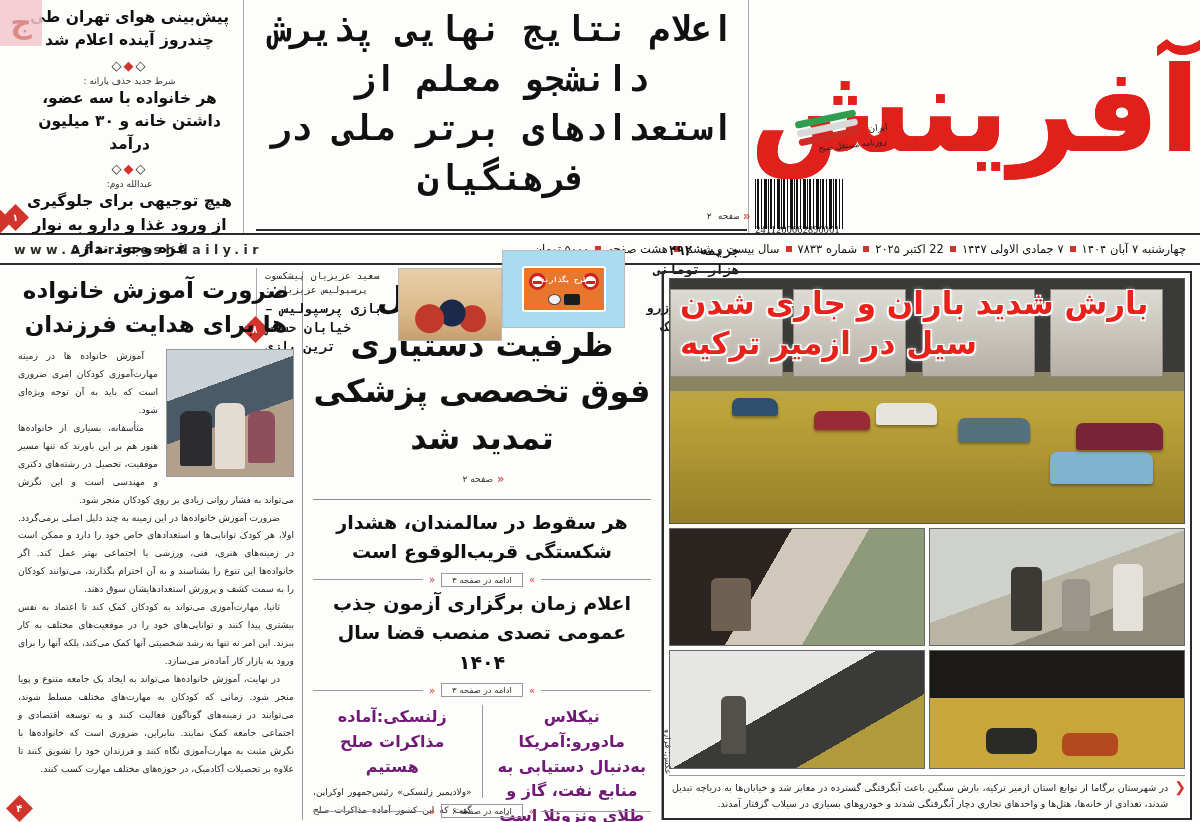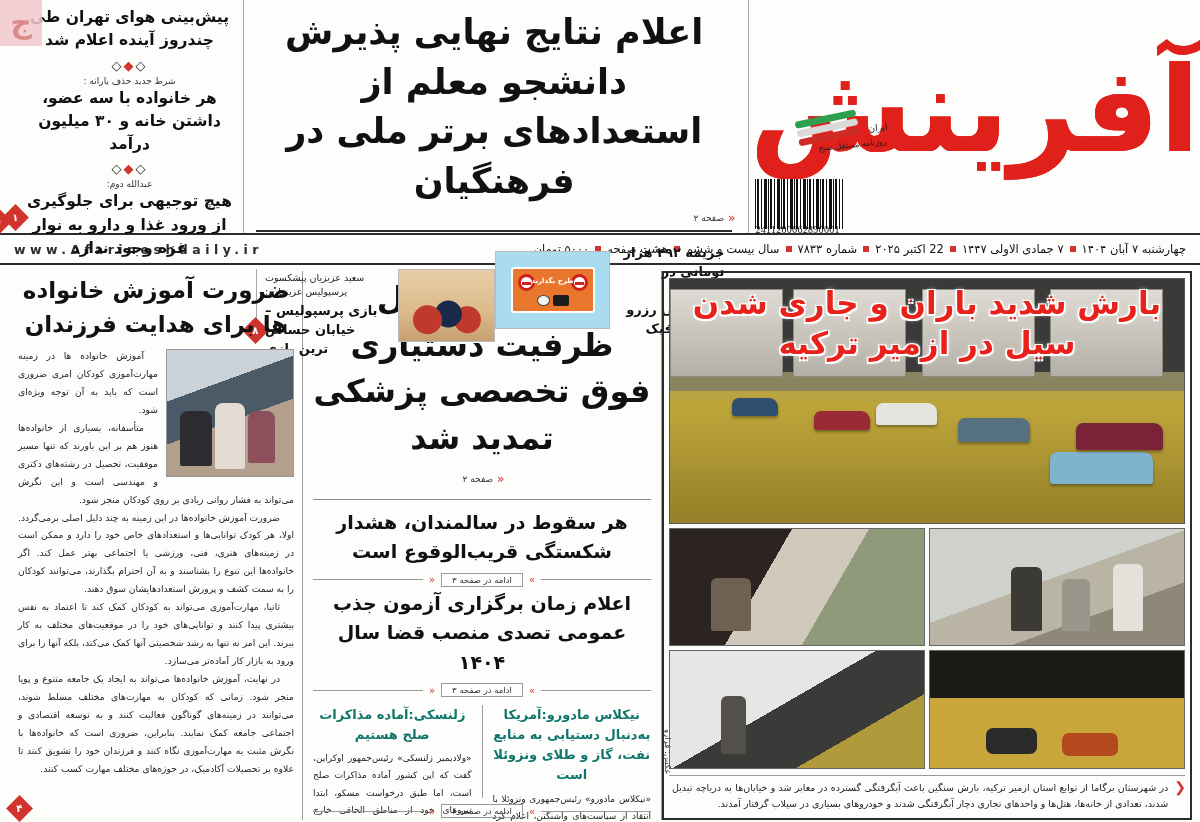--- a/index.html
+++ b/index.html
@@ -89,22 +89,22 @@
     font-size: 10px; letter-spacing: .3px; color: #111;
     font-family: Liberation Serif, serif;
     direction: ltr;
   }
 
   
   .lead-block {
     width: 511px;
     border-left: 1.5px solid #aaa;
     border-right: 1.5px solid #aaa;
-    padding: 8px 16px 0 12px;
-    display: flex; flex-direction: column;
+    padding: 8px 1px 0 12px;
+    display: flex; flex-direction: column; font-family: Liberation Mono, monospace;
   }
   .lead-title {
     font-size: 35px; font-weight: bold; color: #111;
     line-height: 1.42; text-align: center;
     letter-spacing: -1px;
   }
   .pageref {
     display: inline-flex; align-items: center; gap: 4px;
     font-size: 9px; color: #333; margin-top: 2px;
   }
@@ -237,21 +237,21 @@
   .hero-photo .c3 { width: 14%; height: 10%; bottom: 33%; right: 30%; background: #55707f; }
   .hero-photo .c4 { width: 12%; height: 9%;  bottom: 40%; right: 48%; background: #e6e4df; }
   .hero-photo .c5 { width: 11%; height: 8%;  bottom: 38%; left: 28%;  background: #9a2b36; }
   .hero-photo .c6 { width: 9%;  height: 7%;  bottom: 44%; left: 12%;  background: #2f4f6e; }
   .hero-photo .water {
     position: absolute; left:0; right:0; bottom:0; height: 54%;
     background: linear-gradient(180deg, rgba(196,170,60,.85), rgba(150,128,40,.95));
   }
   .hero-overlay {
     position: absolute; top: 4px; right: 10px; left: 10px;
-    text-align: center;
+    text-align: left;
     font-size: 31px; font-weight: bold; color: #e8211b; line-height: 1.3;
     text-shadow:
       -1.5px -1.5px 0 #fff, 1.5px -1.5px 0 #fff,
       -1.5px 1.5px 0 #fff, 1.5px 1.5px 0 #fff,
       0 0 5px #fff;
     z-index: 4;
   }
   .grid2 { display: flex; gap: 4px; height: 123px; }
   .grid2 .cell { flex: 1 1 0; border: 1px solid #666; position: relative; overflow: hidden; }
   .cell.ph-a { background: linear-gradient(120deg,#2b2420 0 38%, #cfc8bb 38% 62%, #8f9a7a 62% 100%); }
@@ -311,21 +311,21 @@
   .contref .q { color: #d0342c; font-size: 10px; }
   .cc-two {
     display: flex; flex-direction: row; gap: 10px;
     margin-top: 6px; flex: 1 1 auto; min-height: 0;
   }
   .cc-two .sub {
     flex: 1 1 0; min-width: 0;
   }
   .cc-two .sub + .sub { border-right: 1.5px solid #9a9a9a; padding-right: 10px; }
   .sub-title {
-    font-size: 13px; font-weight: bold; color: #0f766e;
+    font-size: 16px; font-weight: bold; color: #701a75;
     line-height: 1.55; text-align: center; margin-bottom: 5px;
   }
   .sub-body { font-size: 9px; color: #222; line-height: 1.9; text-align: justify; }
 
   
   .col-left {
     flex: 1 1 0; padding: 0 8px 0 10px;
     display: flex; flex-direction: column; position: relative;
   }
   .cl-title {

